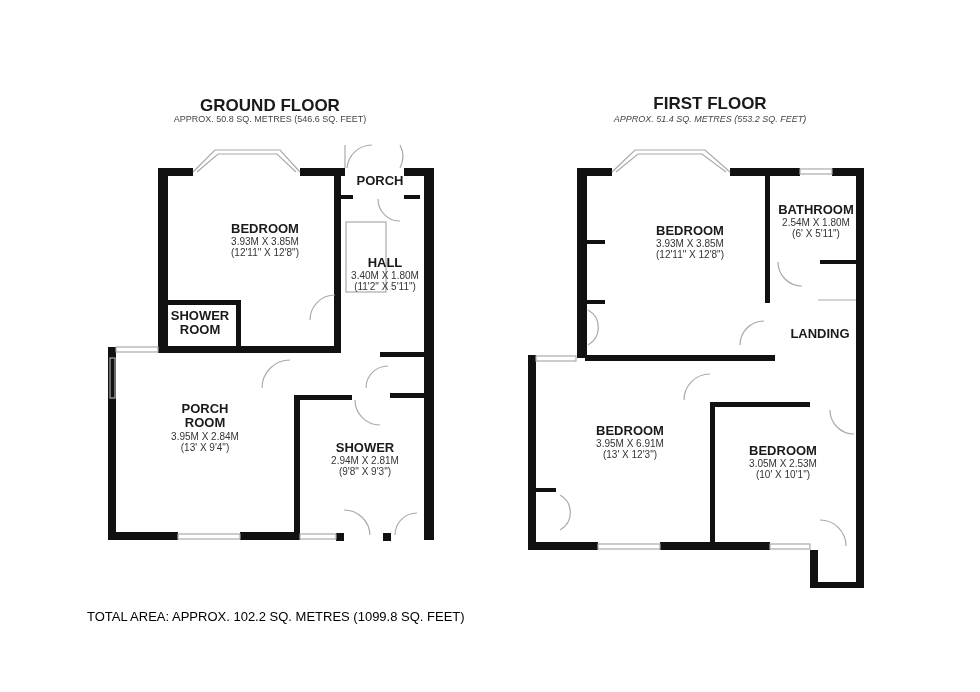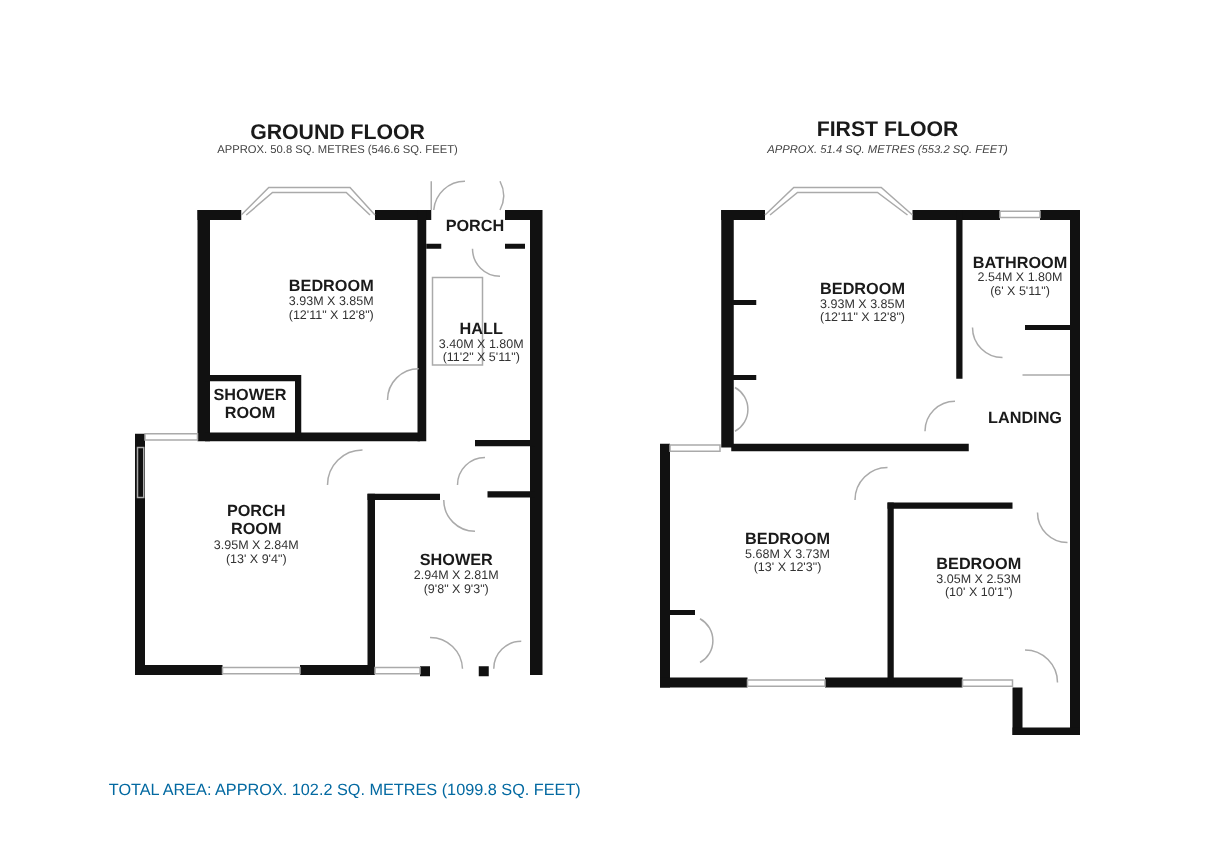--- a/index.html
+++ b/index.html
@@ -3,21 +3,21 @@
 <meta charset="utf-8">
 <style>
   html, body { margin:0; padding:0; background:#ffffff; }
   body { width:980px; height:692px; position:relative; overflow:hidden; font-family:"Liberation Sans", sans-serif; }
   svg { position:absolute; left:0; top:0; }
   .title { position:absolute; font-weight:bold; font-size:17px; color:#1a1a1a; text-align:center; }
   .sub { position:absolute; font-size:9px; color:#444; text-align:center; }
   .room { position:absolute; text-align:center; line-height:1.1; }
   .rname { font-weight:bold; font-size:13px; color:#1a1a1a; display:block; }
   .rdim { font-size:10px; color:#333; display:block; }
-  .total { position:absolute; left:87px; top:624px; font-size:13px; color:#0369a1; }
+  .total { position:absolute; left:87px; top:609px; font-size:13px; color:#000000; }
 </style>
 </head>
 <body>
 
 <svg width="980" height="692">
   <g fill="#111">
 
     <rect x="158" y="168" width="10" height="185"></rect>
     <rect x="158" y="168" width="35" height="8"></rect>
     <rect x="300" y="168" width="45" height="8"></rect>
@@ -138,21 +138,21 @@
 <div class="room" style="left:766px;top:203px;width:100px;">
   <span class="rname">BATHROOM</span>
   <span class="rdim">2.54M X 1.80M</span>
   <span class="rdim">(6' X 5'11")</span>
 </div>
 <div class="room" style="left:775px;top:305px;width:90px;margin-top:22px;">
   <span class="rname">LANDING</span>
 </div>
 <div class="room" style="left:565px;top:424px;width:130px;">
   <span class="rname">BEDROOM</span>
-  <span class="rdim">5.68M X 3.73M</span>
+  <span class="rdim">3.95M X 6.91M</span>
   <span class="rdim">(13' X 12'3")</span>
 </div>
 <div class="room" style="left:728px;top:444px;width:110px;">
   <span class="rname">BEDROOM</span>
   <span class="rdim">3.05M X 2.53M</span>
   <span class="rdim">(10' X 10'1")</span>
 </div>
 
 <div class="total">TOTAL AREA: APPROX. 102.2 SQ. METRES (1099.8 SQ. FEET)</div>
 

